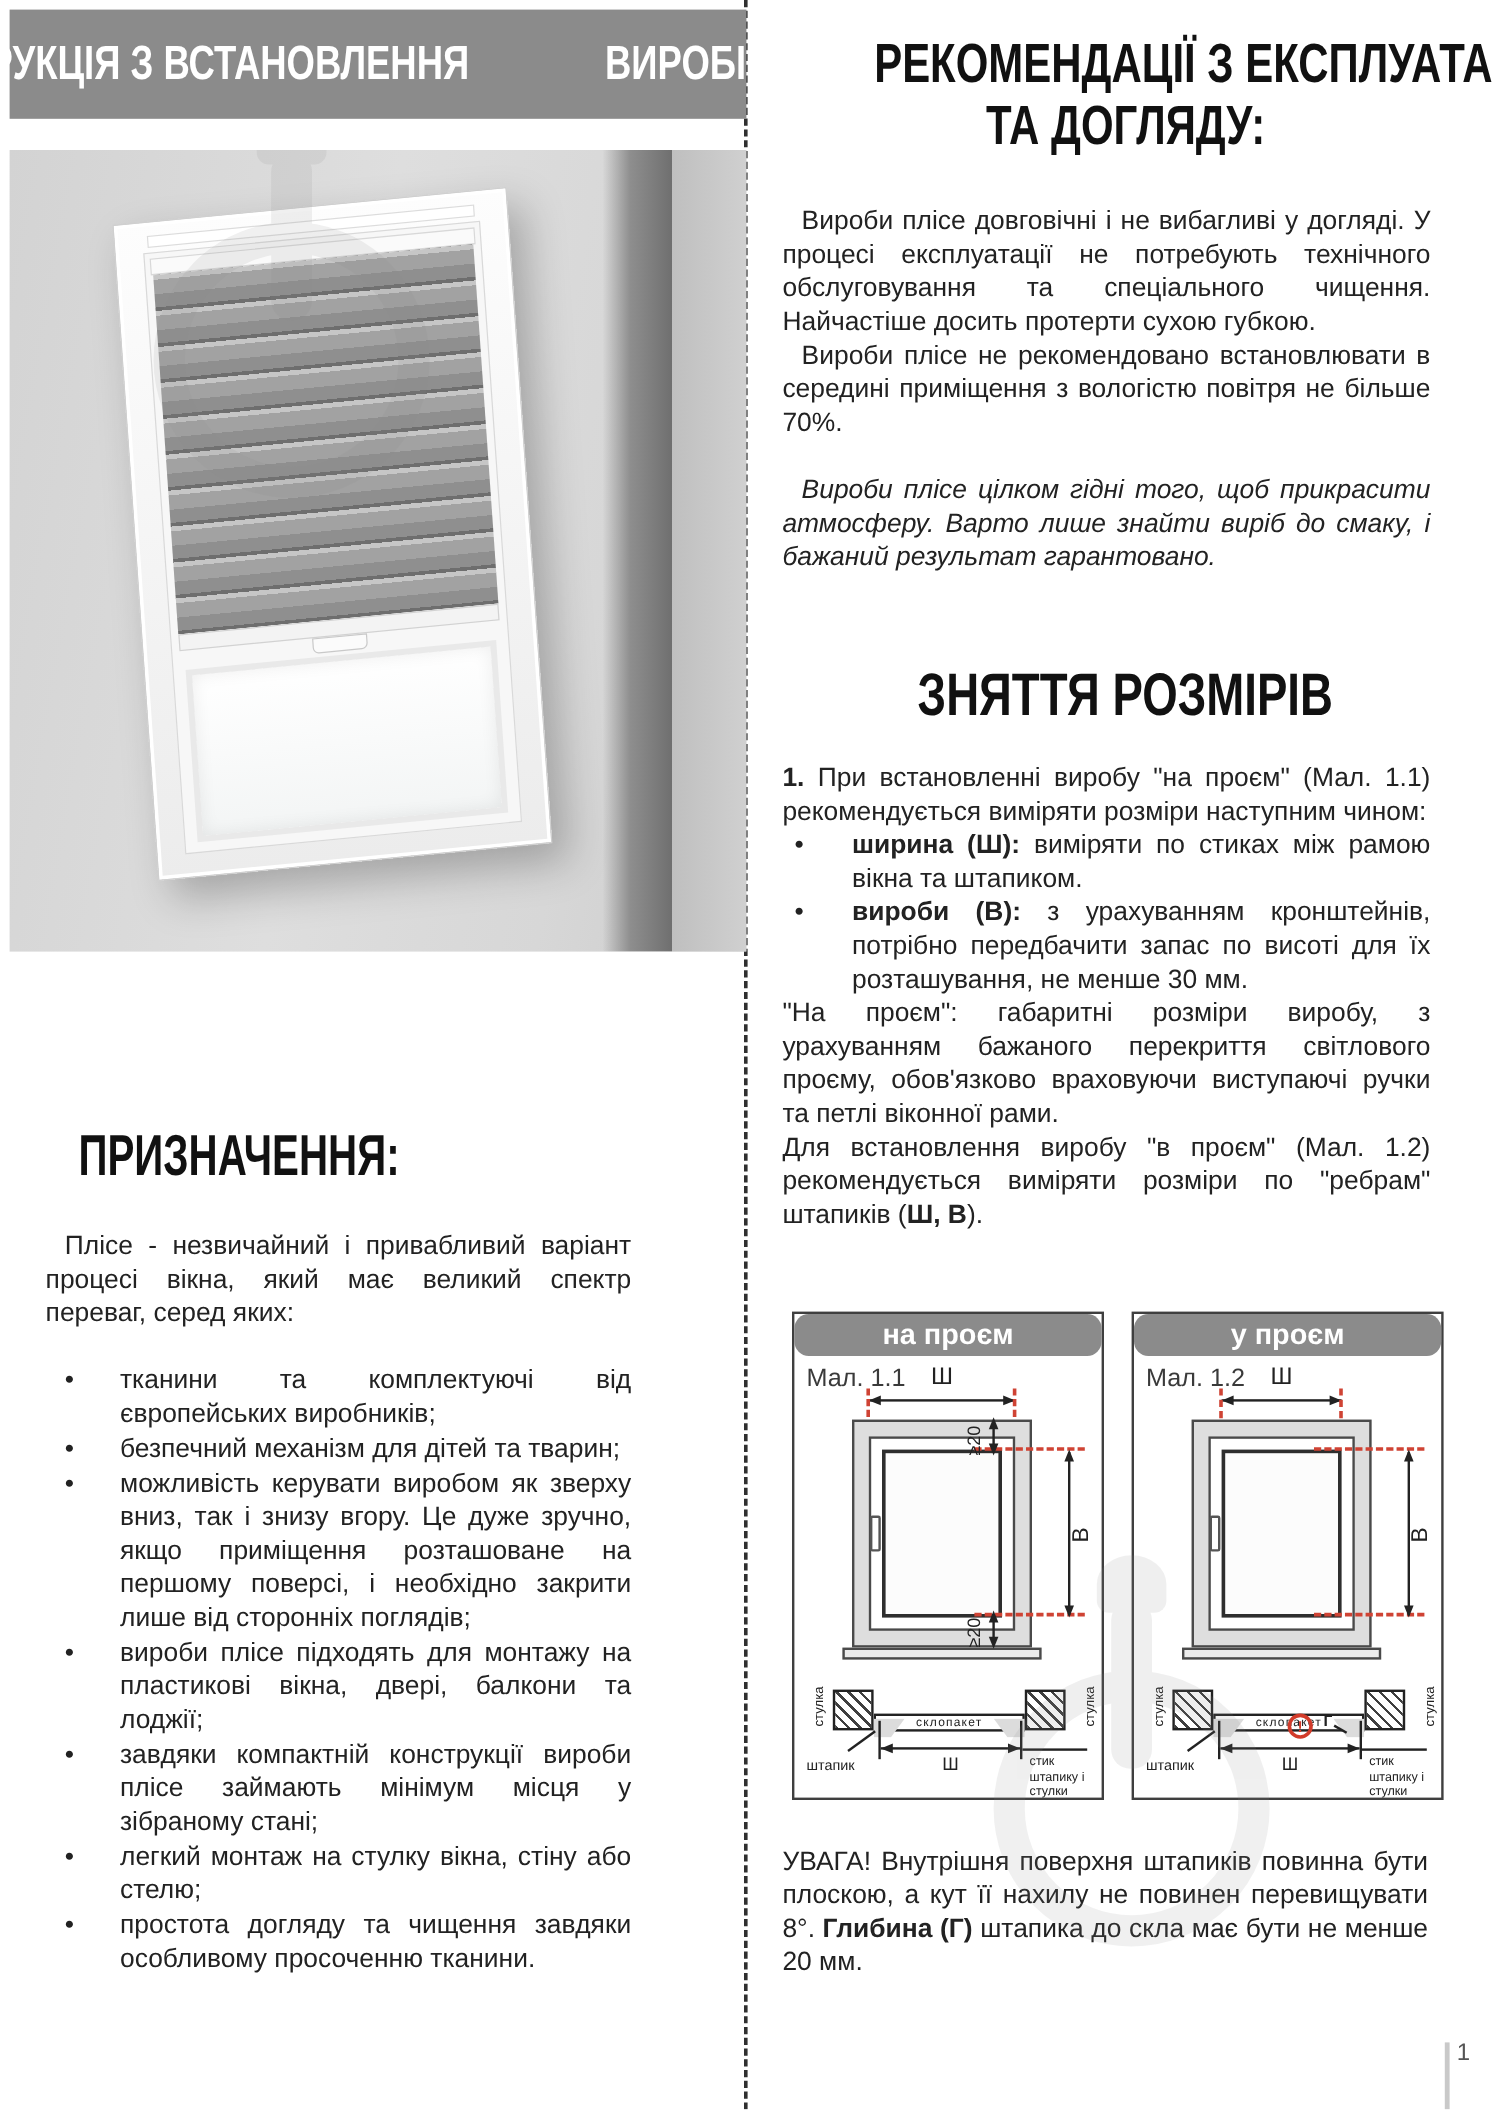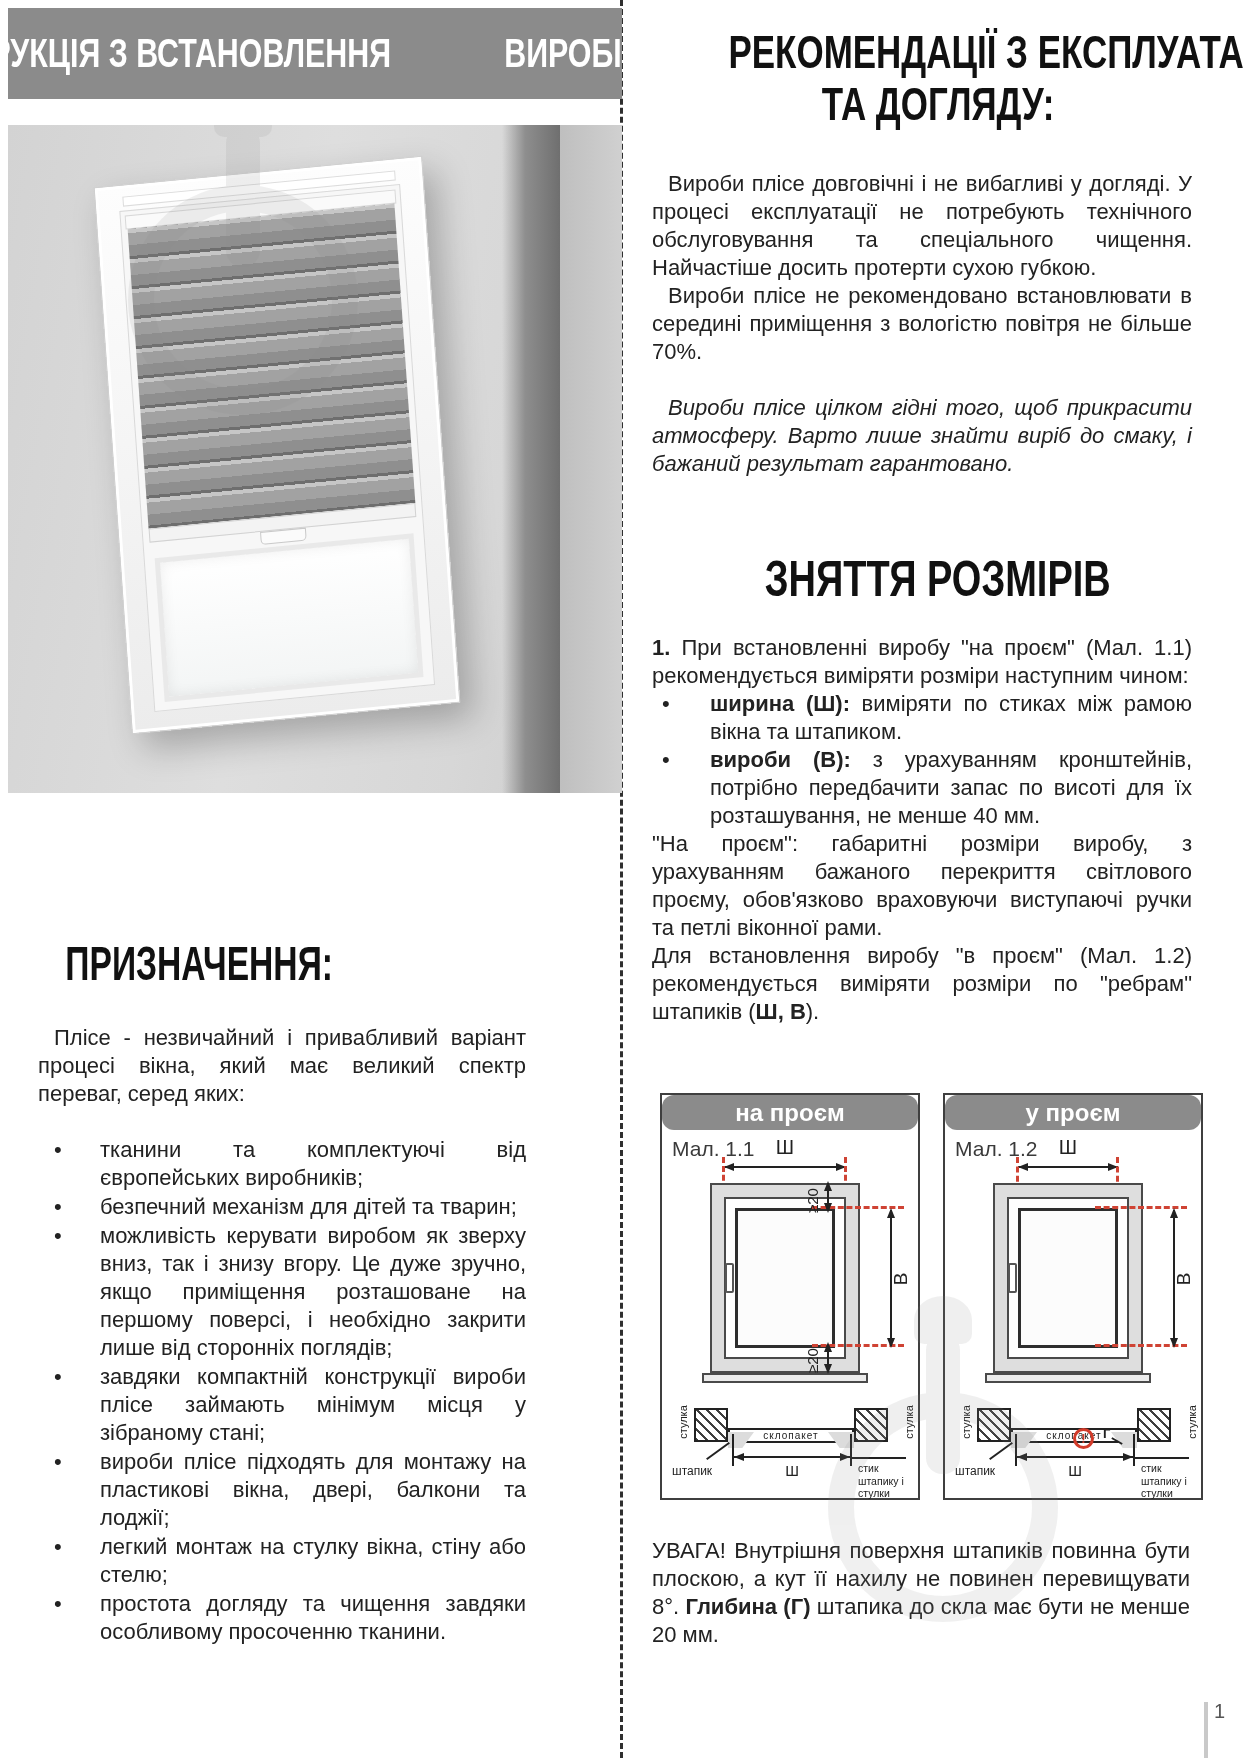--- a/index.html
+++ b/index.html
@@ -158,22 +158,22 @@
   </div>
 
   <div class="purpose-h">
     <span class="cond">ПРИЗНАЧЕННЯ:</span>
   </div>
   <p class="body-txt purpose-intro">Плісе - незвичайний і привабливий варіант процесі вікна, який має великий спектр переваг, серед яких:</p>
   <ul class="body-txt purpose-list">
     <li><span>тканини та комплектуючі від європейських виробників;</span></li>
     <li><span>безпечний механізм для дітей та тварин;</span></li>
     <li><span>можливість керувати виробом як зверху вниз, так і знизу вгору. Це дуже зручно, якщо приміщення розташоване на першому поверсі, і необхідно закрити лише від сторонніх поглядів;</span></li>
+    <li><span>вироби плісе підходять для монтажу на пластикові вікна, двері, балкони та лоджії;</span></li>
     <li><span>завдяки компактній конструкції вироби плісе займають мінімум місця у зібраному стані;</span></li>
-    <li><span>вироби плісе підходять для монтажу на пластикові вікна, двері, балкони та лоджії;</span></li>
     <li><span>легкий монтаж на стулку вікна, стіну або стелю;</span></li>
     <li><span>простота догляду та чищення завдяки особливому просоченню тканини.</span></li>
   </ul>
 
   <div class="r-h1">
     <div><span class="cond">РЕКОМЕНДАЦІЇ З ЕКСПЛУАТАЦІЇ</span></div>
     <div><span class="cond">ТА ДОГЛЯДУ:</span></div>
   </div>
 
   <div class="r-block1 body-txt">
@@ -183,21 +183,21 @@
   </div>
 
   <div class="r-h2">
     <span class="cond">ЗНЯТТЯ РОЗМІРІВ</span>
   </div>
 
   <div class="r-block2 body-txt">
     <p><b>1.</b><span> При встановленні виробу "на проєм" (Мал. 1.1) рекомендується виміряти розміри наступним чином:</span></p>
     <ul class="r-list">
       <li><b>ширина (Ш):</b><span> виміряти по стиках між рамою вікна та штапиком.</span></li>
-      <li><b>вироби (В):</b><span> з урахуванням кронштейнів, потрібно передбачити запас по висоті для їх розташування, не менше 40 мм.</span></li>
+      <li><b>вироби (В):</b><span> з урахуванням кронштейнів, потрібно передбачити запас по висоті для їх розташування, не менше 30 мм.</span></li>
     </ul>
     <p>"На проєм": габаритні розміри виробу, з урахуванням бажаного перекриття світлового проєму, обов'язково враховуючи виступаючі ручки та петлі віконної рами.</p>
     <p><span>Для встановлення виробу "в проєм" (Мал. 1.2) рекомендується виміряти розміри по "ребрам" штапиків (</span><b>Ш, В</b><span>).</span></p>
   </div>
 
   <div class="diag diag1">
     <div class="dhead">на проєм</div>
     <div class="fig">Мал. 1.1</div>
     <div class="fv">
       <div class="abs dim-w-label">Ш</div>

